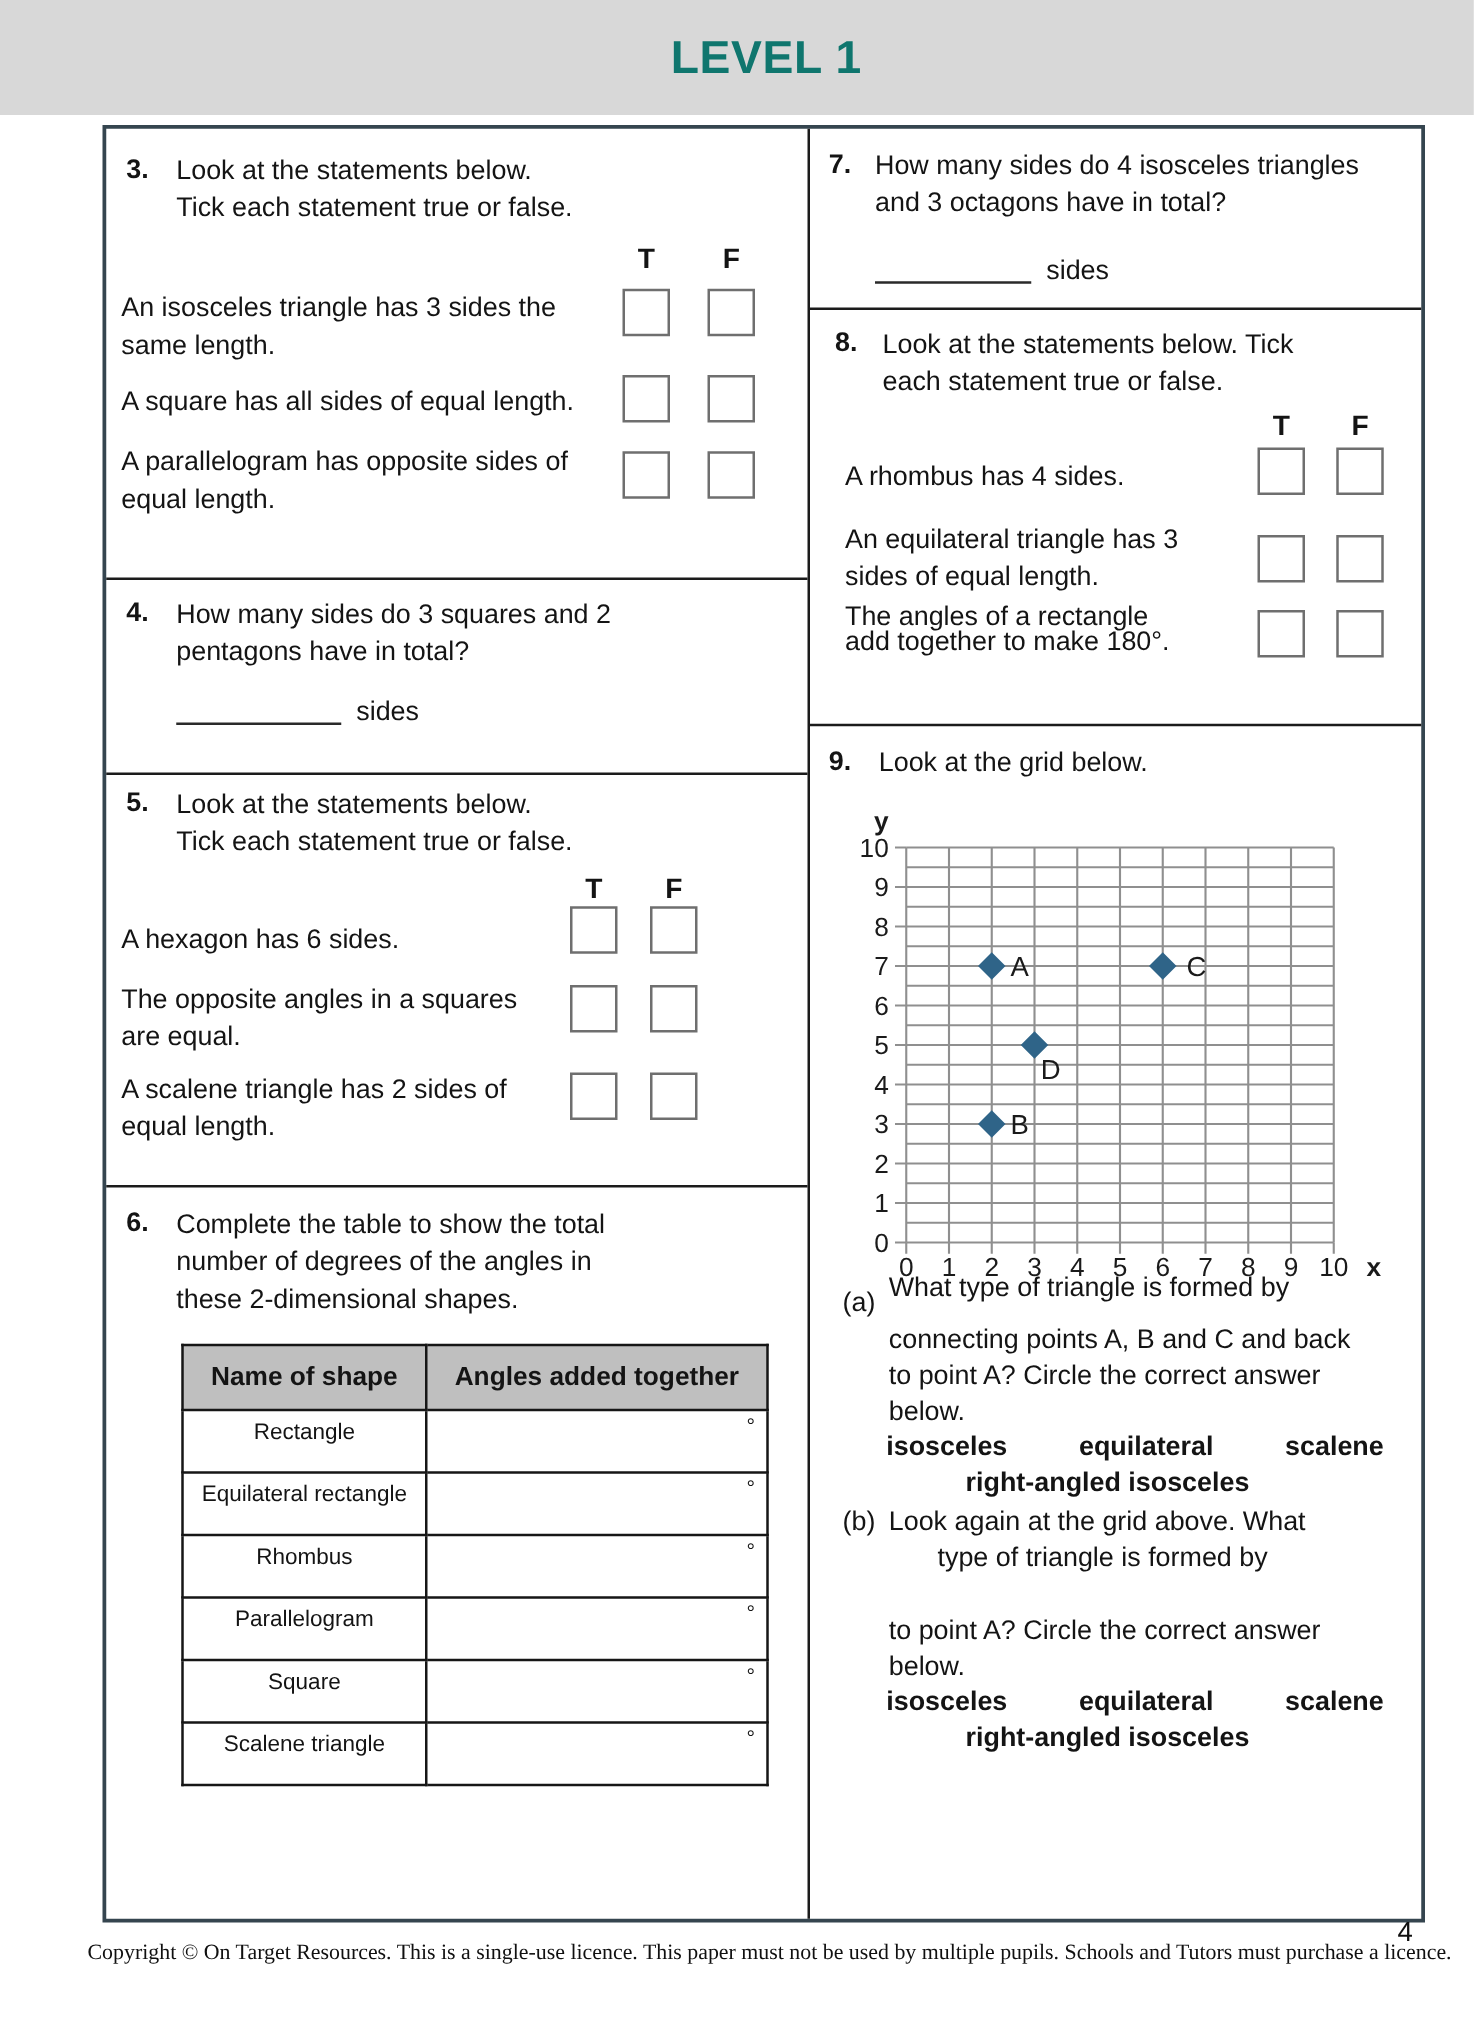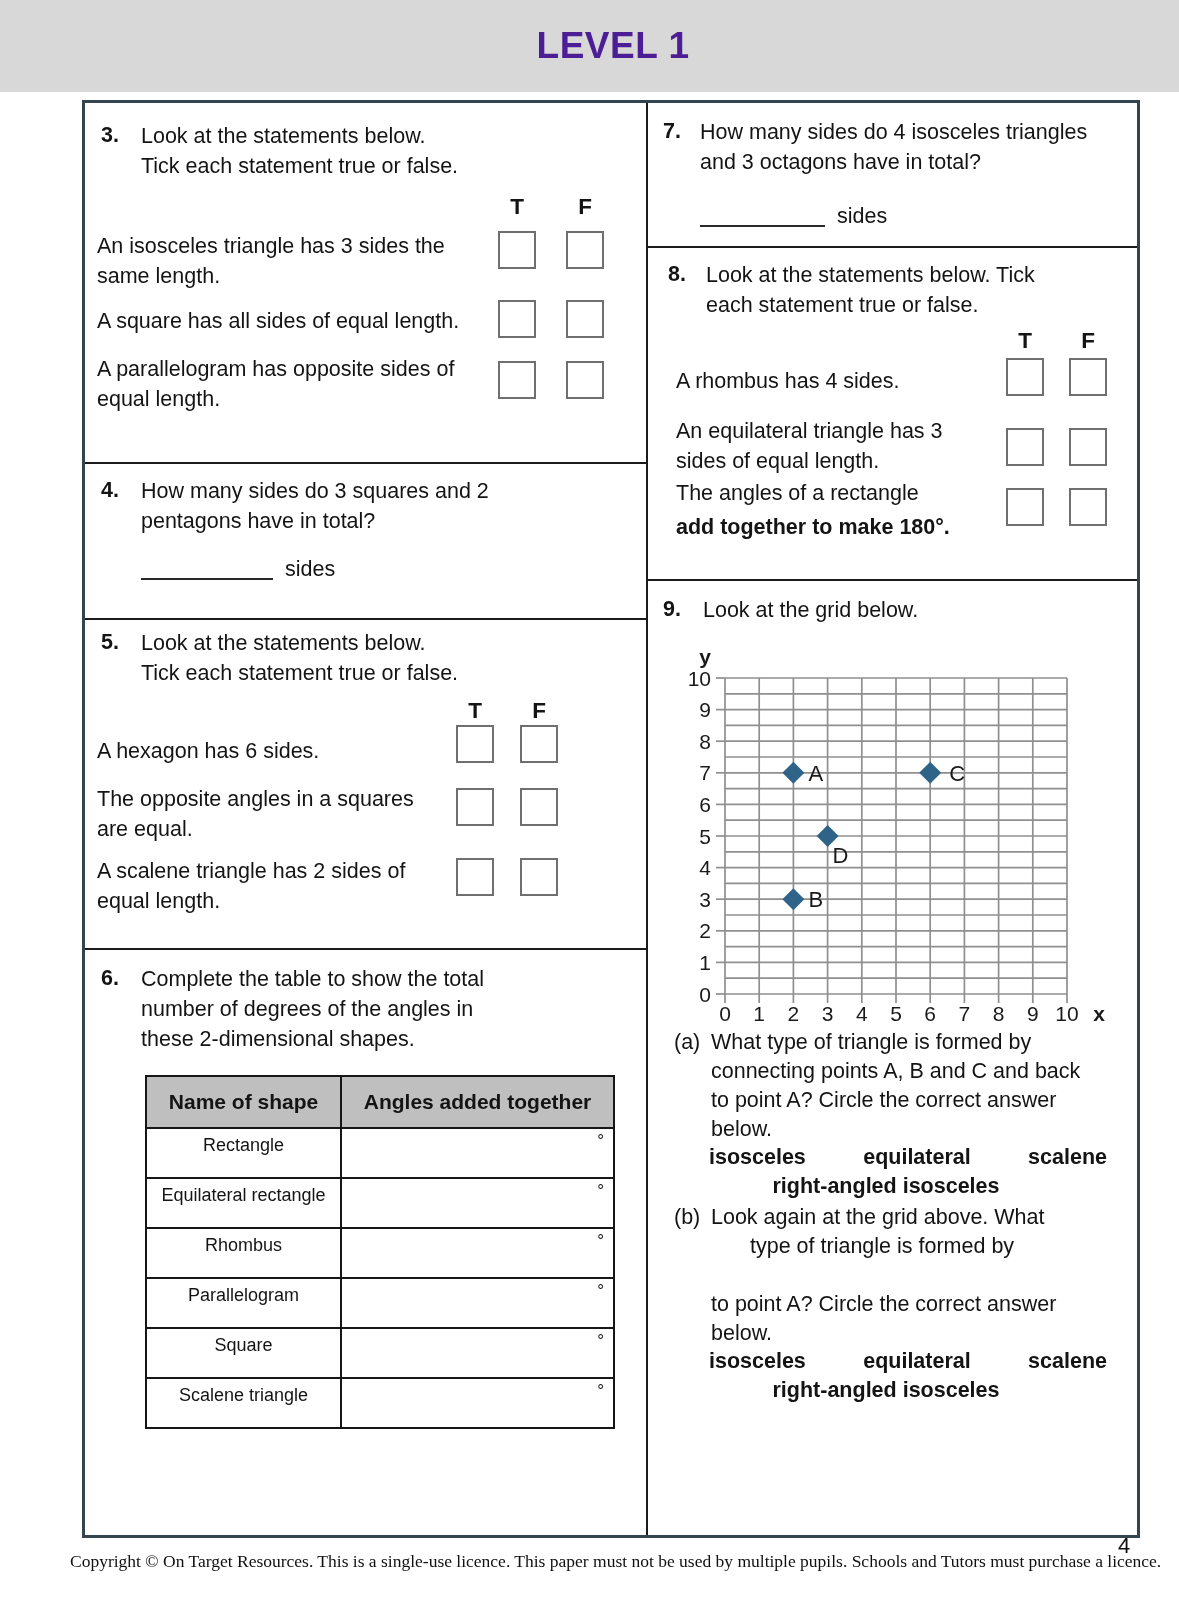--- a/index.html
+++ b/index.html
@@ -3,21 +3,21 @@
 <meta charset="utf-8">
 <style>
   html,body{margin:0;padding:0;}
   body{
     width:1179px;height:1616px;position:relative;background:#ffffff;
     font-family:"Liberation Sans", sans-serif;color:#141414;
     -webkit-font-smoothing:antialiased;
   }
   .banner{position:absolute;left:0;top:0;width:1179px;height:92px;background:#d8d8d8;
     display:flex;align-items:center;justify-content:center;}
-  .banner-title{font-size:37px;font-weight:bold;color:#4c1d95;letter-spacing:.5px;margin-left:47px;}
+  .banner-title{font-size:37px;font-weight:bold;color:#0f766e;letter-spacing:.5px;margin-left:47px;}
 
   .sheet{position:absolute;left:82px;top:100px;width:1058px;height:1438px;
     border:3px solid #35454f;box-sizing:border-box;display:flex;background:#fff;}
   .colL{width:561px;display:flex;flex-direction:column;position:relative;}
   .colR{flex:1;border-left:2px solid #1b1b1b;display:flex;flex-direction:column;position:relative;}
   .sec{position:relative;box-sizing:border-box;}
   .sec.hr{border-bottom:2px solid #1b1b1b;}
   #sec3{height:361px;} #sec4{height:156px;} #sec5{height:330px;} #sec6{flex:1;}
   #sec7{height:145px;} #sec8{height:333px;} #sec9{flex:1;}
 
@@ -176,21 +176,21 @@
       <div class="ln" style="left:28px;top:120px;">A rhombus has 4 sides.</div>
       <div class="cb" style="left:358px;top:110px;"></div>
       <div class="cb" style="left:421px;top:110px;"></div>
 
       <div class="ln" style="left:28px;top:170px;">An equilateral triangle has 3</div>
       <div class="ln" style="left:28px;top:200px;">sides of equal length.</div>
       <div class="cb" style="left:358px;top:180px;"></div>
       <div class="cb" style="left:421px;top:180px;"></div>
 
       <div class="ln" style="left:28px;top:232px;">The angles of a rectangle</div>
-      <div class="ln" style="left:28px;top:266px;font-weight:bold;">add together to make 180°.</div>
+      <div class="ln" style="left:28px;top:252px;">add together to make 180°.</div>
       <div class="cb" style="left:358px;top:240px;"></div>
       <div class="cb" style="left:421px;top:240px;"></div>
     </div>
 
     <div class="sec" id="sec9">
       <div class="qnum" style="left:15px;top:16px;">9.</div>
       <div class="ln" style="left:55px;top:16px;">Look at the grid below.</div>
 
       <div class="grid-wrap">
         <svg width="470" height="400" viewBox="0 0 470 400" xmlns="http://www.w3.org/2000/svg">
@@ -277,21 +277,21 @@
             <polygon points="115.4,247.2 126.4,258.2 115.4,269.2 104.4,258.2" fill="#2f6488"></polygon>
             <text x="130.4" y="266.2" font-size="22" fill="#1a1a1a" text-anchor="start" font-family="&quot;Liberation Sans&quot;, sans-serif">B</text>
             <polygon points="252.20000000000002,120.79999999999998 263.20000000000005,131.79999999999998 252.20000000000002,142.79999999999998 241.20000000000002,131.79999999999998" fill="#2f6488"></polygon>
             <text x="271.20000000000005" y="139.79999999999998" font-size="22" fill="#1a1a1a" text-anchor="start" font-family="&quot;Liberation Sans&quot;, sans-serif">C</text>
             <polygon points="149.60000000000002,184 160.60000000000002,195 149.60000000000002,206 138.60000000000002,195" fill="#2f6488"></polygon>
             <text x="154.60000000000002" y="222" font-size="22" fill="#1a1a1a" text-anchor="start" font-family="&quot;Liberation Sans&quot;, sans-serif">D</text>
           </svg>
       </div>
 
       <div class="ln" style="left:26px;top:448px;">(a)</div>
-      <div class="ln" style="left:63px;top:448px;">What type of triangle is formed by</div>
+      <div class="ln" style="left:63px;top:436px;">What type of triangle is formed by</div>
       <div class="ln" style="left:63px;top:477px;">connecting points A, B and C and back</div>
       <div class="ln" style="left:63px;top:506px;">to point A?  Circle the correct answer</div>
       <div class="ln" style="left:63px;top:535px;">below.</div>
       <div class="optrow" style="left:61px;top:564px;width:398px;">
         <span>isosceles</span>
         <span>equilateral</span>
         <span>scalene</span>
       </div>
       <div class="optctr" style="left:63px;top:593px;width:350px;">right-angled isosceles</div>
 

